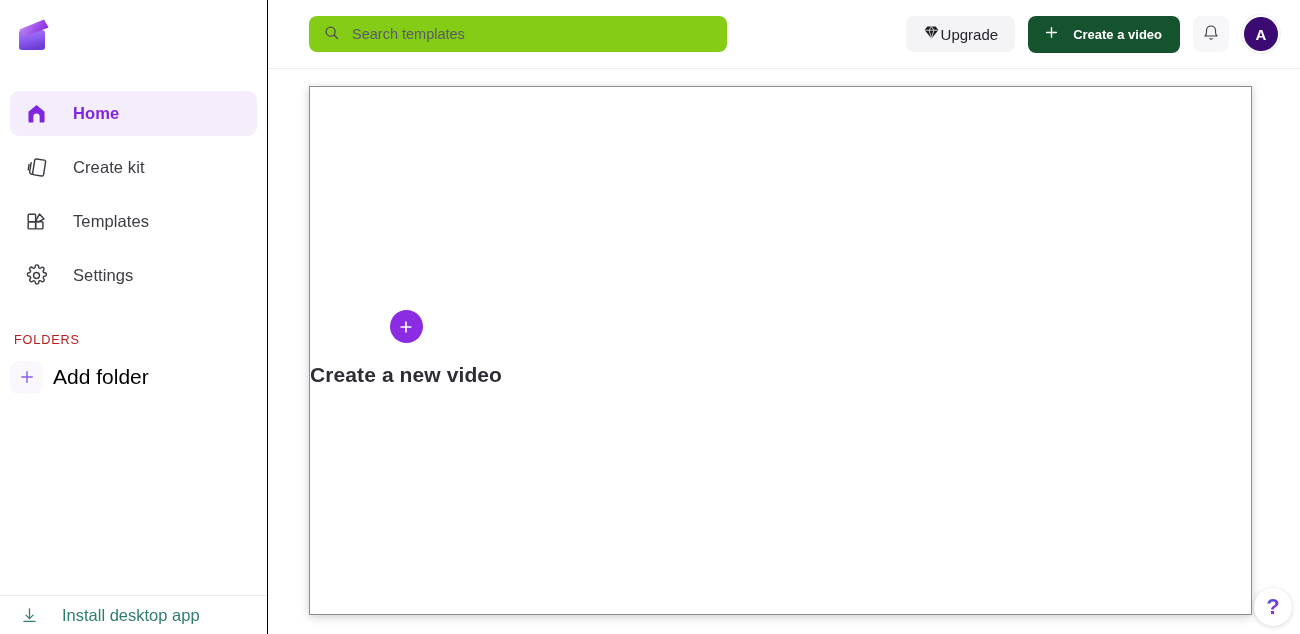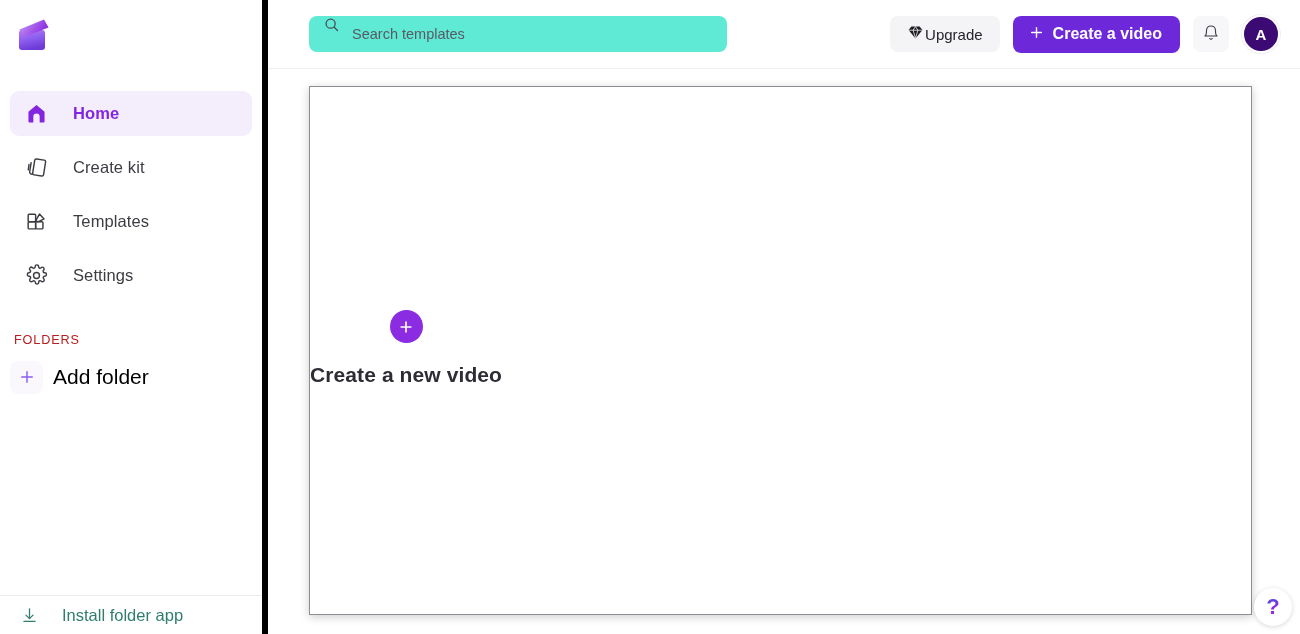--- a/index.html
+++ b/index.html
@@ -16,21 +16,21 @@
     display: flex;
     background: #ffffff;
   }
 
   
   .sidebar {
     position: relative;
     width: 268px;
     height: 634px;
     background: #ffffff;
-    border-right: 6px solid #000000;
+    border-right: 1px solid #000000;
     display: flex;
     flex-direction: column;
     flex: 0 0 268px;
   }
   .logo-area {
     height: 69px;
     display: flex;
     align-items: center;
     padding-left: 14px;
     flex: 0 0 69px;
@@ -138,23 +138,24 @@
     height: 69px;
     flex: 0 0 69px;
     border-bottom: 1px solid #f0eef2;
     display: flex;
     align-items: center;
     padding: 0 20px 0 41px;
   }
   .search {
     width: 418px;
     height: 36px;
-    background: #5eead4;
+    background: #84cc16;
     border-radius: 8px;
     display: flex;
+    align-items: center;
     padding-left: 14px;
     cursor: text;
   }
   .search input {
     border: none;
     outline: none;
     background: transparent;
     font-family: "Liberation Sans", sans-serif;
     font-size: 14.5px;
     color: #3c3c43;
@@ -178,29 +179,29 @@
     align-items: center;
     gap: 1px;
     padding: 0 17px;
     font-family: "Liberation Sans", sans-serif;
     font-size: 15px;
     color: #24242b;
     cursor: pointer;
   }
   .btn-create {
     height: 37px;
-    background: #6d28d9;
+    background: #14532d;
     border: none;
     border-radius: 8px;
     display: flex;
     align-items: center;
-    gap: 8px;
+    gap: 13px;
     padding: 0 18px 0 15px;
     font-family: "Liberation Sans", sans-serif;
-    font-size: 16px;
+    font-size: 13px;
     font-weight: 700;
     color: #ffffff;
     cursor: pointer;
   }
   .btn-bell {
     width: 36px; height: 36px;
     background: #f7f6f9;
     border: none;
     border-radius: 8px;
     display: flex;
@@ -372,21 +373,21 @@
     <div class="sidebar-spacer"></div>
 
     <div class="sidebar-footer">
       <span class="ico">
         <svg width="19" height="19" viewBox="0 0 24 24" fill="none" stroke="#2f7d6e" stroke-width="1.6" stroke-linecap="round" stroke-linejoin="round">
           <path d="M12 3.5v12"></path>
           <path d="M7.5 11.5 12 16l4.5-4.5"></path>
           <path d="M5 19.5h14"></path>
         </svg>
       </span>
-      <span class="lbl">Install folder app</span>
+      <span class="lbl">Install desktop app</span>
     </div>
   </aside>
 
   <section class="main">
 
     <header class="topbar">
 
       <div class="search">
         <span>
           <svg width="17" height="17" viewBox="0 0 24 24" fill="none" stroke="#4a4a55" stroke-width="1.8" stroke-linecap="round">

